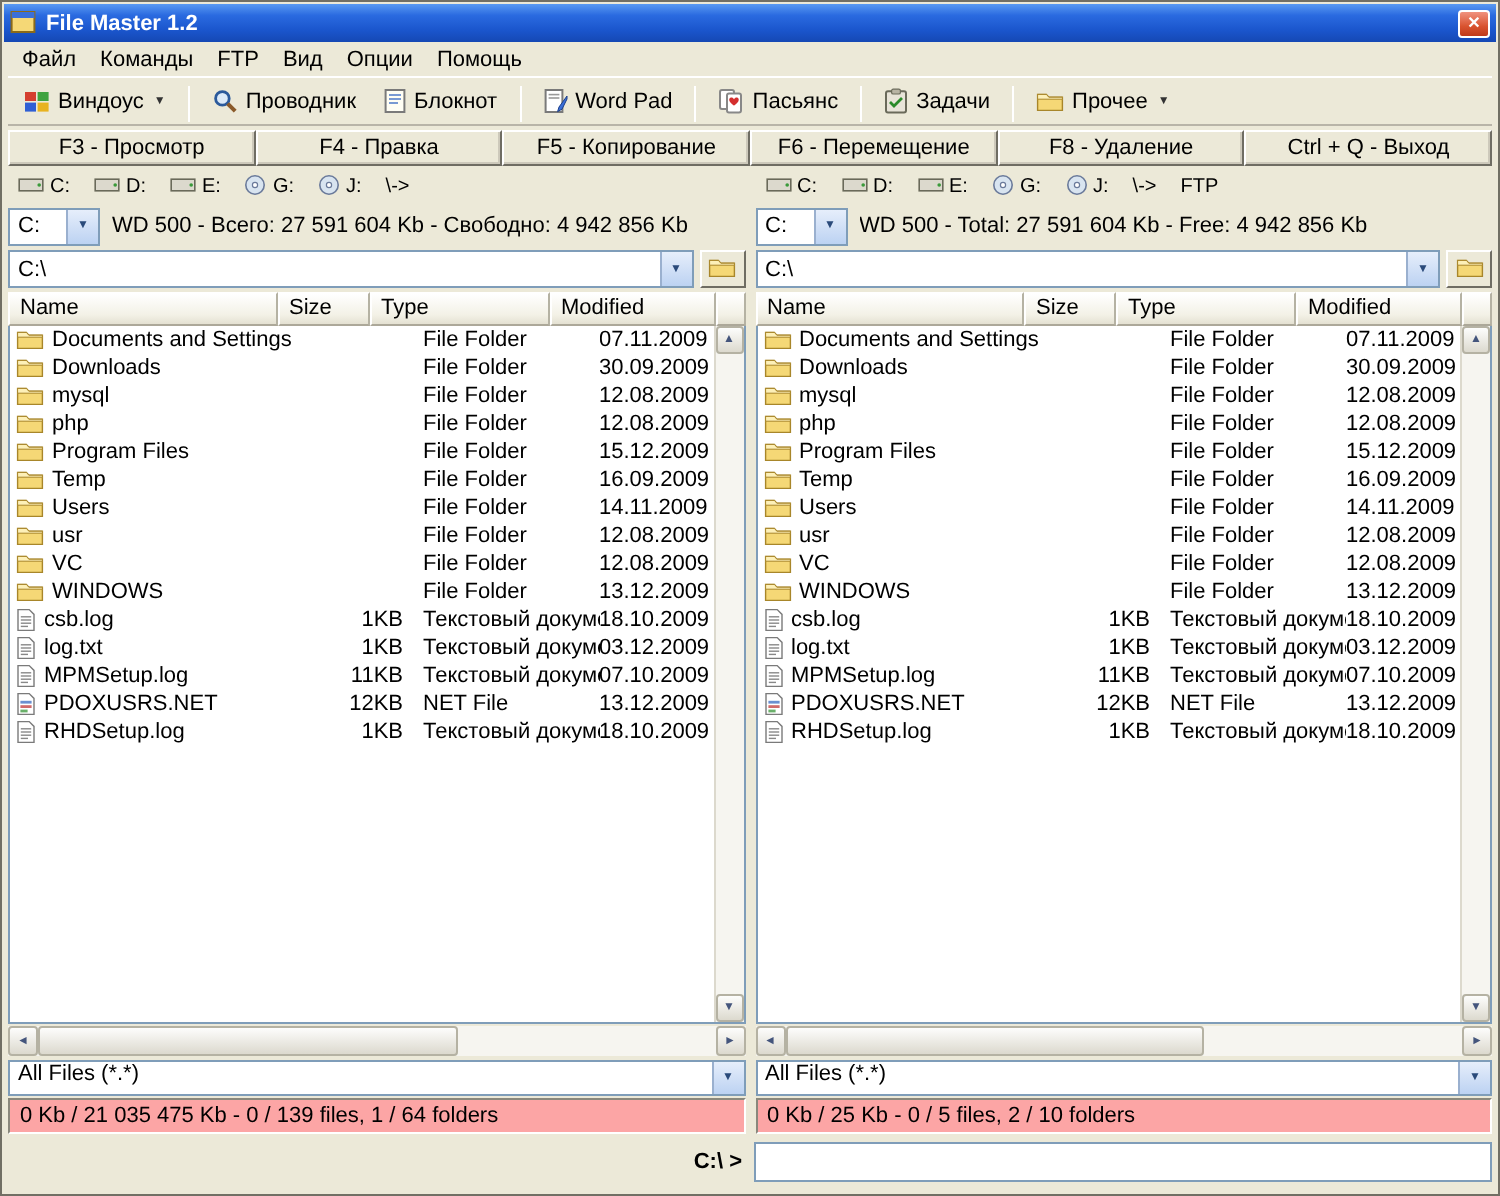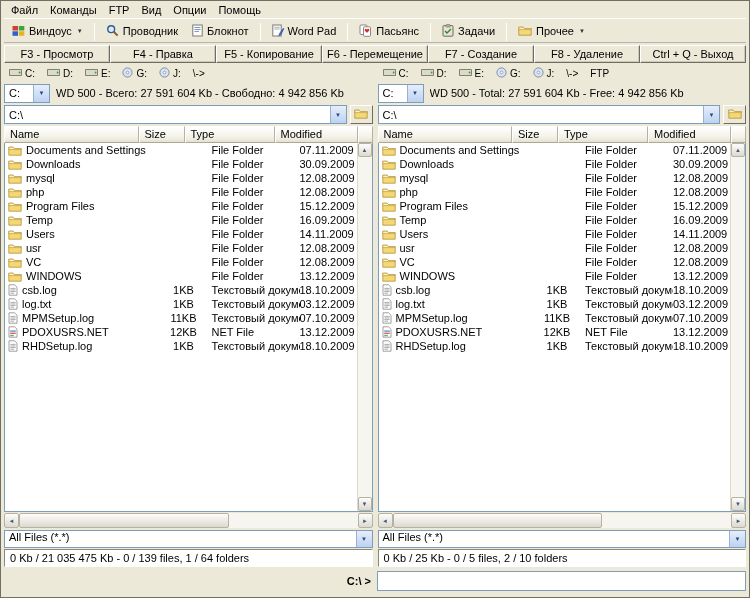--- a/index.html
+++ b/index.html
@@ -56,54 +56,65 @@
     padding:1px 0 0 5px;overflow:hidden;white-space:nowrap}
   .hdr-name{flex:1}
   .hdr-size{width:46px}
   .hdr-type{width:90px}
   .hdr-mod{width:83px}
   .hdr-fill{width:15px;padding:0}
 
   .list{flex:1;display:flex;min-height:0;background:#fff;border:1px solid #7f9db9;border-top:none}
   .rows{flex:1;overflow:hidden;min-width:0}
   .row{display:flex;align-items:center;height:14px;white-space:nowrap}
-  .c-name{flex:1;display:flex;align-items:flex-end;gap:4px;padding-left:3px;min-width:0;overflow:hidden}
+  .c-name{flex:1;display:flex;align-items:flex-start;gap:4px;padding-left:3px;min-width:0;overflow:hidden}
   .c-name .file-icon{display:inline-flex;flex:0 0 auto}
-  .c-size{width:44px;text-align:center;padding-right:8px;flex:0 0 auto}
+  .c-size{width:44px;text-align:right;padding-right:8px;flex:0 0 auto}
   .c-type{width:90px;overflow:hidden;padding-left:2px;flex:0 0 auto}
   .c-mod{width:57px;overflow:hidden;flex:0 0 auto}
 
   .vscroll{width:15px;flex:0 0 auto;display:flex;flex-direction:column;justify-content:space-between;
     background:#f6f5f0;border-left:1px solid #dcd9cd}
   .sbtn{height:14px;display:flex;align-items:center;justify-content:center;font-size:6px;color:#44557c;
     background:linear-gradient(180deg,#fdfdfc,#dcd9ce);border:1px solid #b5b2a3;border-radius:2px}
 
   .hscroll{height:15px;display:flex;align-items:stretch;background:#f6f5f0;margin-top:1px}
   .hscroll .sbtn{width:15px;height:100%}
   .htrack{flex:1;position:relative;background:#f6f5f0}
   .hthumb{position:absolute;left:0;top:0;bottom:0;width:62%;background:linear-gradient(180deg,#fdfdfc,#dcd9ce);
     border:1px solid #b5b2a3;border-radius:2px}
 
   .filter-row{height:21px;padding:2px 0 1px 0}
   .filter-combo{height:18px;background:#fff;border:1px solid #7f9db9;display:flex;align-items:flex-start}
 
-  .statusbar{height:18px;display:flex;align-items:center;padding:0 5px;background:#ffffff;
+  .statusbar{height:18px;display:flex;align-items:center;padding:0 5px;background:#fca5a5;
     border:1px solid;border-color:#8a887c #fff #fff #8a887c;white-space:nowrap;overflow:hidden}
 
   
   .cmdrow{height:26px;display:flex;align-items:center;gap:6px;padding:3px 0 2px 0}
   .cmd-spacer{flex:1}
   .cmd-label{font-weight:bold}
   .cmd-input{width:369px;height:20px;background:#fff;border:1px solid #7f9db9;font-family:"Liberation Sans",sans-serif;font-size:11px;padding:0 3px;outline:none}
 </style>
 </head>
 <body>
 
 <div class="window">
 
+  <div class="titlebar">
+    <span class="app-icon">
+        <svg width="13" height="12" viewBox="0 0 13 12">
+          <rect x="0.8" y="1" width="11.4" height="10" fill="#f5d876" stroke="#8a6a1a"></rect>
+          <rect x="0.8" y="1" width="11.4" height="3" fill="#3a6fd8"></rect>
+        </svg>
+      </span>
+    <span class="title-text">File Master 1.2</span>
+    <span class="spacer"></span>
+    <span class="close-btn">✕</span>
+  </div>
 
   <div class="menubar" id="menubar">
       <div class="menu-item">Файл</div>
       <div class="menu-item">Команды</div>
       <div class="menu-item">FTP</div>
       <div class="menu-item">Вид</div>
       <div class="menu-item">Опции</div>
       <div class="menu-item">Помощь</div>
     </div>
 
@@ -186,21 +197,20 @@
         <span class="tb-label">Прочее</span>
         <span class="tb-caret">▼</span>
       </div>
     </div>
 
   <div class="fnrow" id="fnrow">
       <div class="fn-btn">F3 - Просмотр</div>
       <div class="fn-btn">F4 - Правка</div>
       <div class="fn-btn">F5 - Копирование</div>
       <div class="fn-btn">F6 - Перемещение</div>
-      <div class="fn-btn">F7 - Создание</div>
       <div class="fn-btn">F8 - Удаление</div>
       <div class="fn-btn">Ctrl + Q - Выход</div>
     </div>
 
   <div class="panes">
 
     <div class="pane">
       <div class="drivebar">
           <div class="drive-btn">
             <span class="drive-icon"><svg width="13" height="9" viewBox="0 0 13 9">

